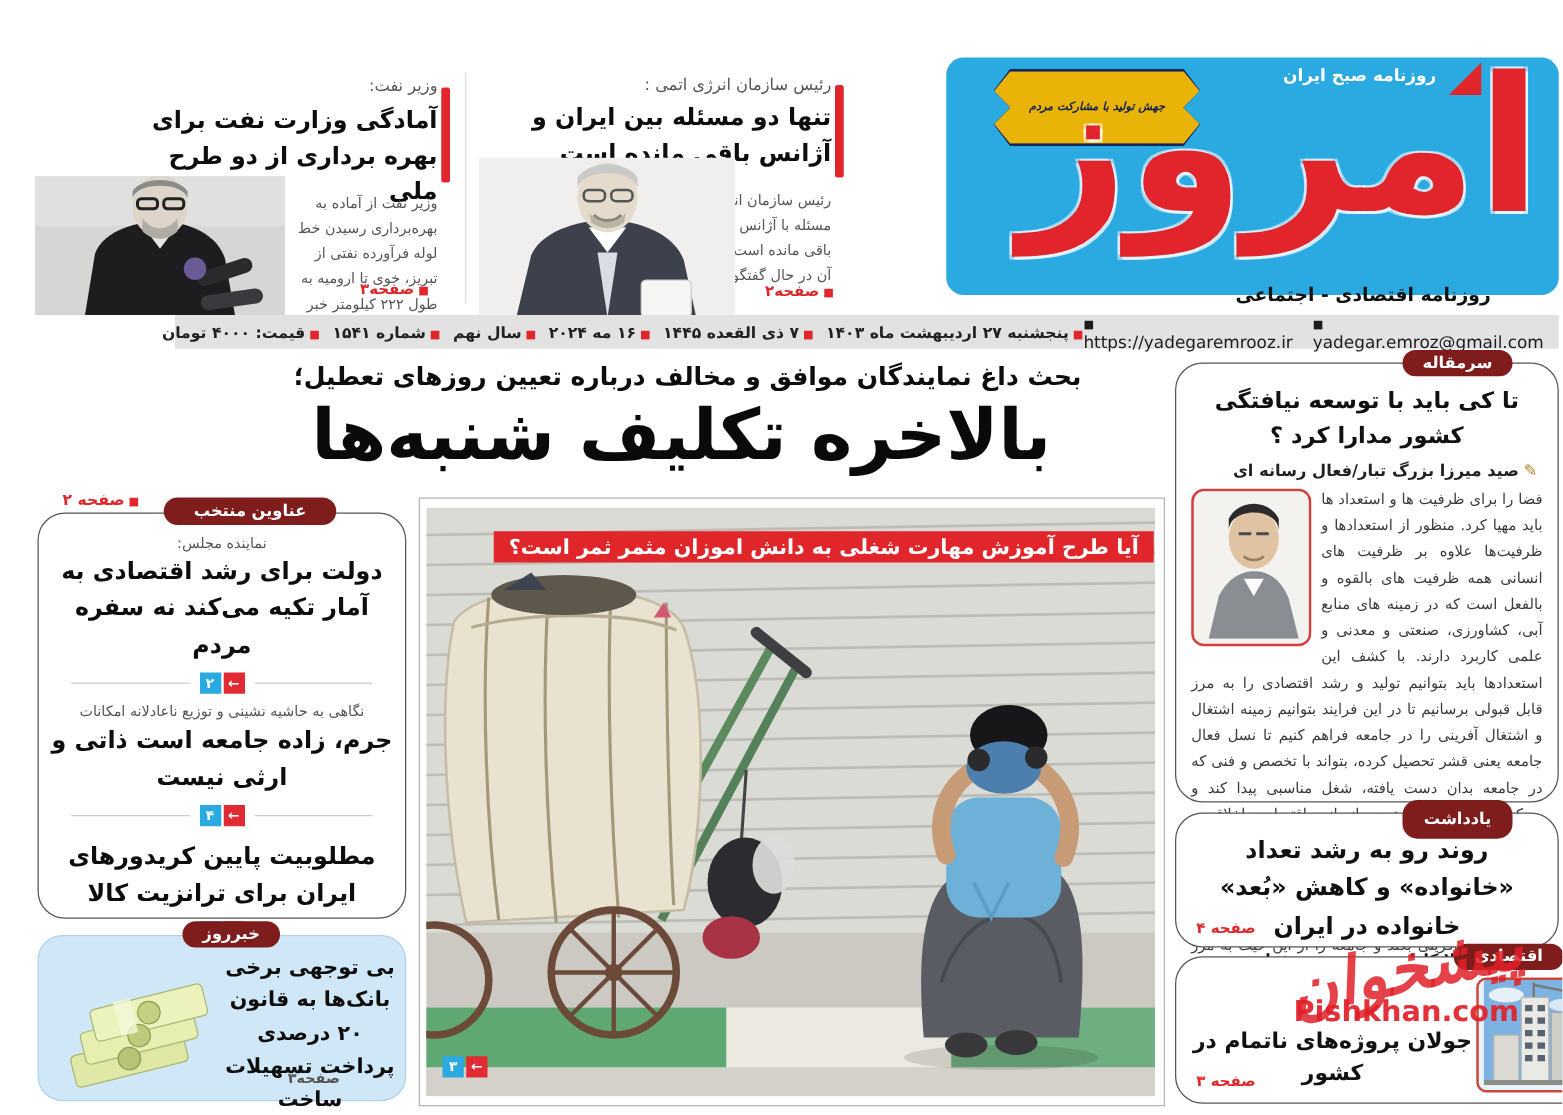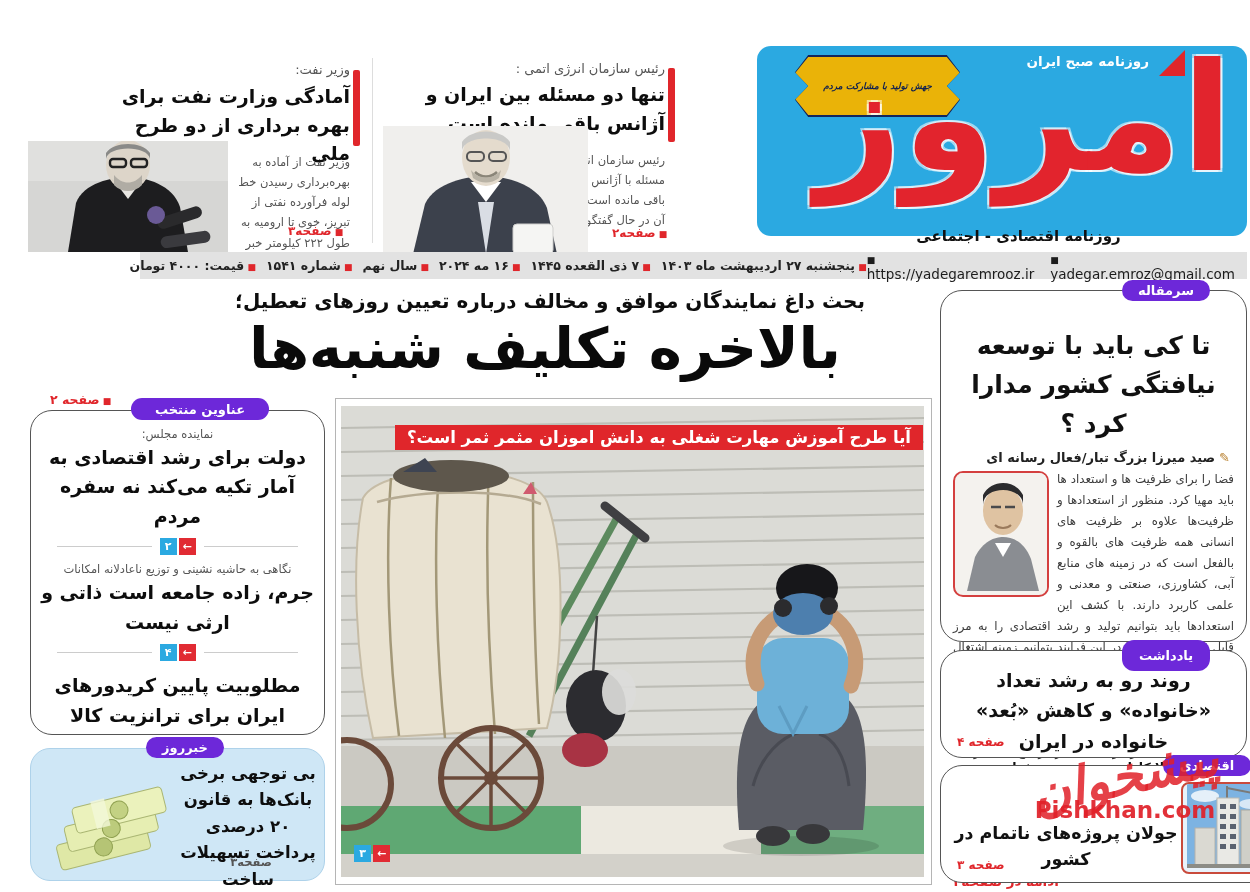--- a/index.html
+++ b/index.html
@@ -23,37 +23,37 @@
   .mh-seal{position:absolute;top:9px;left:38px;width:165px;height:62px;background:#13265c;
            clip-path:polygon(8% 0,92% 0,100% 28%,92% 50%,100% 72%,92% 100%,8% 100%,0 72%,8% 50%,0 28%);
            display:flex;align-items:center;justify-content:center;}
   .mh-seal-inner{width:157px;height:54px;background:#eab308;
            clip-path:polygon(8% 0,92% 0,100% 28%,92% 50%,100% 72%,92% 100%,8% 100%,0 72%,8% 50%,0 28%);
            display:flex;align-items:center;justify-content:center;
            color:#12224f;font-size:9px;font-weight:bold;font-style:italic;text-align:center;padding:2px 8px;}
   .mh-yadegar{position:absolute;top:44px;right:58px;color:#fff;font-size:42px;font-weight:bold;z-index:2;}
   .mh-emrooz{position:absolute;top:-14px;right:14px;color:#e2242d;font-size:150px;line-height:1.15;font-weight:bold;z-index:1;
              text-shadow:2px 2px 0 rgba(255,255,255,.75),-2px -2px 0 rgba(255,255,255,.55),2px -2px 0 rgba(255,255,255,.55),-2px 2px 0 rgba(255,255,255,.55);}
-  .mh-tagline-bottom{position:absolute;left:916px;top:227px;width:205px;text-align:center;font-size:15px;font-weight:bold;color:#111;z-index:4;}
+  .mh-tagline-bottom{position:absolute;left:988px;top:227px;width:205px;text-align:center;font-size:15px;font-weight:bold;color:#111;z-index:4;}
 
   
   .infobar{position:absolute;left:140px;top:252px;width:1107px;height:27px;background:#e2e2e2;
            display:flex;align-items:center;justify-content:space-between;padding:0 12px;box-sizing:border-box;z-index:2;}
   .site-group{direction:ltr;display:flex;gap:16px;font-size:13.5px;color:#1c1c1c;}
   .site-group span::before{content:"■ ";font-size:9px;color:#1c1c1c;}
   .date-group{display:flex;gap:10px;font-size:12.5px;font-weight:bold;color:#222;white-space:nowrap;}
   .date-group span::before{content:"■ ";color:#e0262b;font-size:9px;}
 
   
   .lead-kicker{position:absolute;left:170px;top:289px;width:760px;text-align:center;font-size:20px;font-weight:bold;color:#0d0d0d;}
   .lead-head{position:absolute;left:160px;top:313px;width:770px;text-align:center;font-size:56px;font-weight:bold;color:#0a0a0a;line-height:1.3;letter-spacing:-1px;}
   .lead-page{position:absolute;left:50px;top:392px;font-size:12.5px;}
 
   
-  .badge{position:absolute;background:#6d28d9;color:#fff;font-weight:bold;font-size:13px;
+  .badge{position:absolute;background:#7f1d1d;color:#fff;font-weight:bold;font-size:13px;
          display:flex;align-items:center;justify-content:center;border-radius:12px;z-index:3;}
   .rbox{position:absolute;background:#fff;border:1.5px solid #555;border-radius:22px;box-sizing:border-box;}
 
   
   .sel-kicker{text-align:center;font-size:11.5px;color:#555;margin:0 8px;}
   .sel-title{text-align:center;font-size:19px;line-height:1.55;font-weight:bold;color:#0d0d0d;margin:2px 10px;}
   .sel-div{display:flex;align-items:center;justify-content:center;margin:7px 26px;gap:8px;}
   .sel-div.withline::before,.sel-div.withline::after{content:"";flex:1;height:1px;background:#ccc;}
   .pmarker{direction:ltr;display:inline-flex;gap:2px;}
   .pm-num{width:17px;height:17px;background:#2ba9e1;color:#fff;font-size:11px;font-weight:bold;display:flex;align-items:center;justify-content:center;}
@@ -66,21 +66,21 @@
 
   
   .photo-frame{position:absolute;left:335px;top:398px;width:597px;height:487px;border:1px solid #b5b5b5;background:#fff;box-sizing:border-box;padding:7px;}
   .photo-kicker{position:absolute;right:8px;top:26px;background:#e0262b;color:#fff;font-size:16.5px;font-weight:bold;padding:3px 12px;z-index:3;}
   .photo-head{position:absolute;left:0;right:0;top:55px;text-align:center;font-size:40px;font-weight:bold;color:#0c0c0c;z-index:3;
               text-shadow:2px 2px 0 rgba(255,255,255,.9),-2px -2px 0 rgba(255,255,255,.9),2px -2px 0 rgba(255,255,255,.9),-2px 2px 0 rgba(255,255,255,.9);}
   .photo-marker{position:absolute;left:18px;bottom:22px;z-index:3;}
 
   
   .ed-box{left:940px;top:290px;width:307px;height:352px;padding:12px 12px 8px;}
-  .ed-title{text-align:center;font-size:25px;line-height:1.55;font-weight:bold;margin-top:24px;}
+  .ed-title{text-align:center;font-size:18px;line-height:1.55;font-weight:bold;margin-top:4px;}
   .byline{font-size:13px;font-weight:bold;color:#222;text-align:right;margin:7px 4px 4px;}
   .pen{color:#b9802f;font-size:13px;margin-left:4px;}
   .ed-photo{float:left;width:92px;height:122px;border:2px solid #d4403f;border-radius:10px;margin:2px 8px 4px 0;overflow:hidden;background:#f4f2ee;}
   .ed-body{font-size:11.8px;line-height:1.78;color:#3b3b3b;text-align:justify;}
   .ed-more{font-size:13.5px;font-weight:bold;color:#e0262b;text-align:left;margin-top:5px;clear:both;}
 
   .note-box{left:940px;top:650px;width:307px;height:108px;padding:10px 12px;}
   .note-title{text-align:center;font-size:19px;line-height:1.6;font-weight:bold;margin-top:4px;}
   .note-byline{font-size:12.5px;font-weight:bold;text-align:right;padding-right:34px;margin-top:4px;}
   .note-page{position:absolute;left:16px;bottom:8px;font-size:12px;font-weight:bold;color:#e0262b;}

